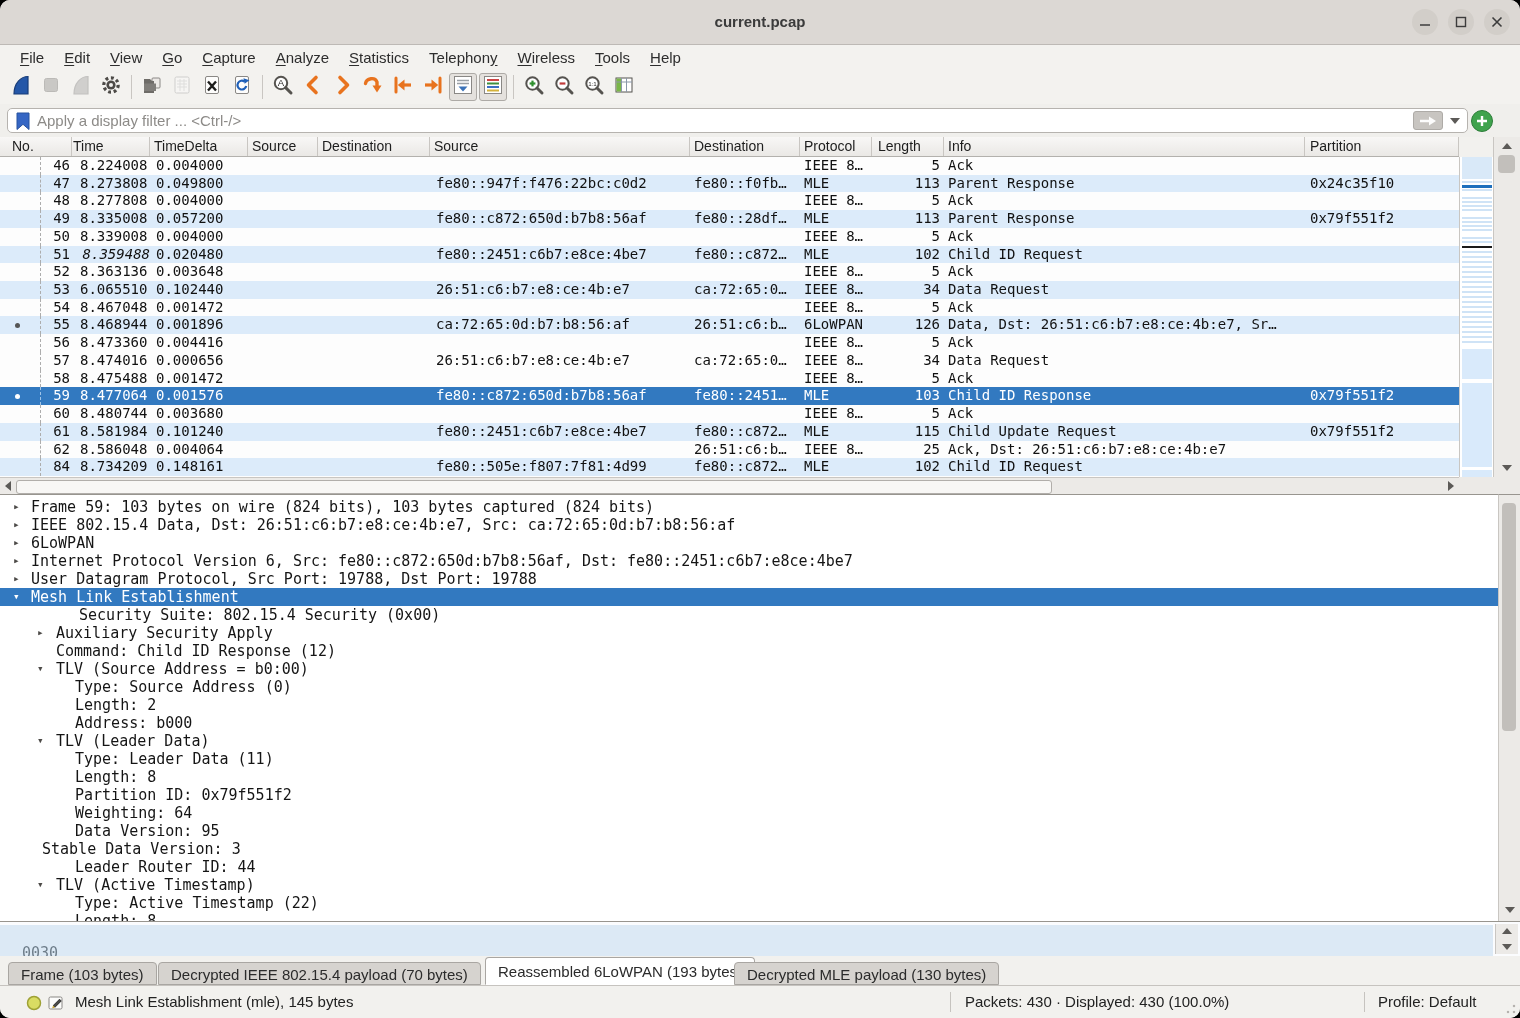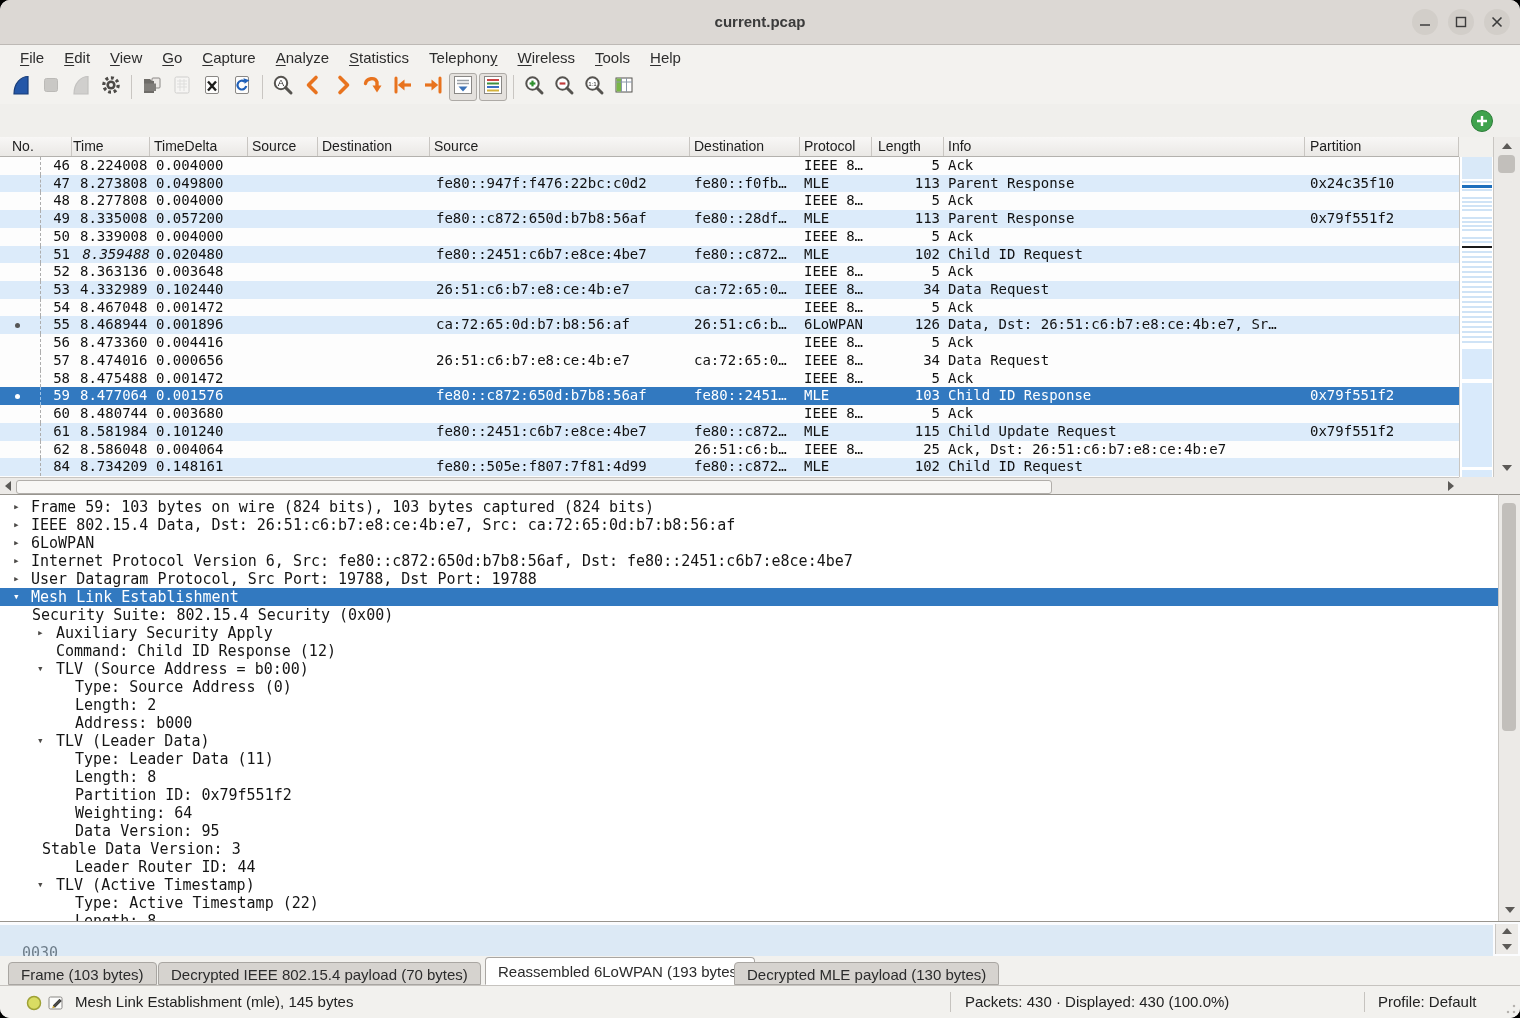--- a/index.html
+++ b/index.html
@@ -290,20 +290,35 @@
             <rect x="3" y="4" width="16" height="14" fill="#fff" stroke="#55534f"></rect>
             <rect x="3.5" y="4.5" width="4.6" height="13" fill="#7ab648"></rect>
             <line x1="8.5" y1="4" x2="8.5" y2="18" stroke="#8a98a8"></line>
             <line x1="13.5" y1="4" x2="13.5" y2="18" stroke="#8a98a8"></line>
             <line x1="3" y1="8" x2="19" y2="8" stroke="#8a98a8"></line>
           </svg></span>
       </div>
     </div>
 
   <div class="filterbar">
+    <div class="ffield">
+      <svg width="20" height="22" style="margin-left:5px">
+        <path d="M4 3 h12 v16.5 l-6 -5.2 l-6 5.2 Z" fill="#3566c4" stroke="#27529f"></path>
+        </svg>
+      <input class="finput" placeholder="Apply a display filter ... &lt;Ctrl-/&gt;" style="">
+      <div class="fapply">
+        <svg width="24" height="14">
+          <line x1="4" y1="7" x2="14" y2="7" stroke="#fcfcfc" stroke-width="2.6"></line>
+          <polygon points="13,2.5 13,11.5 20,7" fill="#fcfcfc"></polygon>
+          </svg>
+      </div>
+      <div class="fcaret">
+        <i class="tri down"></i>
+      </div>
+    </div>
     <div class="fplus">
       <svg width="12" height="12">
         <line x1="6" y1="1" x2="6" y2="11" stroke="#fff" stroke-width="2.4"></line>
         <line x1="1" y1="6" x2="11" y2="6" stroke="#fff" stroke-width="2.4"></line>
         </svg>
     </div>
   </div>
 
   <div class="phead" id="phead">
       <div class="hcell" style="width: 72px; padding-left: 12px;">No.</div>
@@ -413,21 +428,21 @@
         <div class="pcell" style="width: 260px; text-align: left; padding-left: 6px;"></div>
         <div class="pcell" style="width: 110px; text-align: left; padding-left: 4px;"></div>
         <div class="pcell" style="width: 72px; text-align: left; padding-left: 4px;">IEEE 8…</div>
         <div class="pcell" style="width: 72px; text-align: right; padding-right: 4px;">5</div>
         <div class="pcell" style="width: 361px; text-align: left; padding-left: 4px;">Ack</div>
         <div class="pcell" style="width: 154px; text-align: left; padding-left: 5px;"></div>
       </div>
       <div class="prow blue">
         <i class="gline"></i>
         <div class="pcell" style="width: 72px; text-align: right; padding-right: 2px;">53</div>
-        <div class="pcell" style="width: 78px; text-align: left; padding-left: 8px;">4.332989</div>
+        <div class="pcell" style="width: 78px; text-align: left; padding-left: 8px;">6.065510</div>
         <div class="pcell" style="width: 98px; text-align: left; padding-left: 6px;">0.102440</div>
         <div class="pcell" style="width: 70px; text-align: left; padding-left: 4px;"></div>
         <div class="pcell" style="width: 112px; text-align: left; padding-left: 4px;"></div>
         <div class="pcell" style="width: 260px; text-align: left; padding-left: 6px;">26:51:c6:b7:e8:ce:4b:e7</div>
         <div class="pcell" style="width: 110px; text-align: left; padding-left: 4px;">ca:72:65:0…</div>
         <div class="pcell" style="width: 72px; text-align: left; padding-left: 4px;">IEEE 8…</div>
         <div class="pcell" style="width: 72px; text-align: right; padding-right: 4px;">34</div>
         <div class="pcell" style="width: 361px; text-align: left; padding-left: 4px;">Data Request</div>
         <div class="pcell" style="width: 154px; text-align: left; padding-left: 5px;"></div>
       </div>
@@ -634,21 +649,21 @@
   </div>
   <div class="corner"></div>
 
   <div class="details" id="details">
       <div class="dline" style="padding-left: 31px;"><span class="darrow" style="left: 13px;">▸</span><span>Frame 59: 103 bytes on wire (824 bits), 103 bytes captured (824 bits)</span></div>
       <div class="dline" style="padding-left: 31px;"><span class="darrow" style="left: 13px;">▸</span><span>IEEE 802.15.4 Data, Dst: 26:51:c6:b7:e8:ce:4b:e7, Src: ca:72:65:0d:b7:b8:56:af</span></div>
       <div class="dline" style="padding-left: 31px;"><span class="darrow" style="left: 13px;">▸</span><span>6LoWPAN</span></div>
       <div class="dline" style="padding-left: 31px;"><span class="darrow" style="left: 13px;">▸</span><span>Internet Protocol Version 6, Src: fe80::c872:650d:b7b8:56af, Dst: fe80::2451:c6b7:e8ce:4be7</span></div>
       <div class="dline" style="padding-left: 31px;"><span class="darrow" style="left: 13px;">▸</span><span>User Datagram Protocol, Src Port: 19788, Dst Port: 19788</span></div>
       <div class="dline sel" style="padding-left: 31px;"><span class="darrow" style="left: 13px;">▾</span><span>Mesh Link Establishment</span></div>
-      <div class="dline" style="padding-left: 32px;"><span>Security Suite: 802.15.4 Security (0x00)</span></div>
+      <div class="dline" style="padding-left: 32px; margin-left: 47px;"><span>Security Suite: 802.15.4 Security (0x00)</span></div>
       <div class="dline" style="padding-left: 56px;"><span class="darrow" style="left: 37px;">▸</span><span>Auxiliary Security Apply</span></div>
       <div class="dline" style="padding-left: 56px;"><span>Command: Child ID Response (12)</span></div>
       <div class="dline" style="padding-left: 56px;"><span class="darrow" style="left: 37px;">▾</span><span>TLV (Source Address = b0:00)</span></div>
       <div class="dline" style="padding-left: 75px;"><span>Type: Source Address (0)</span></div>
       <div class="dline" style="padding-left: 75px;"><span>Length: 2</span></div>
       <div class="dline" style="padding-left: 75px;"><span>Address: b000</span></div>
       <div class="dline" style="padding-left: 56px;"><span class="darrow" style="left: 37px;">▾</span><span>TLV (Leader Data)</span></div>
       <div class="dline" style="padding-left: 75px;"><span>Type: Leader Data (11)</span></div>
       <div class="dline" style="padding-left: 75px;"><span>Length: 8</span></div>
       <div class="dline" style="padding-left: 75px;"><span>Partition ID: 0x79f551f2</span></div>

